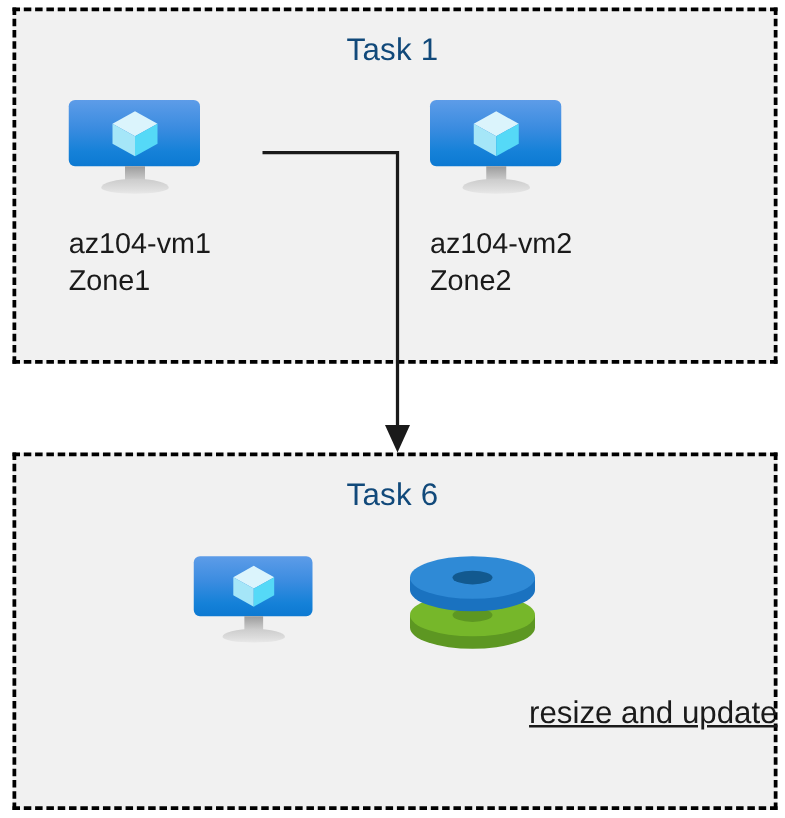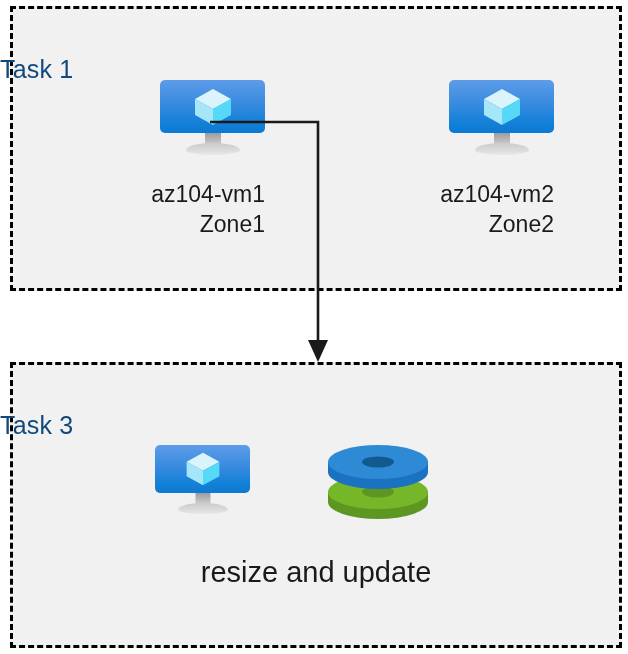--- a/index.html
+++ b/index.html
@@ -37,34 +37,34 @@
   #task2-box {
     left: 10px;
     top: 362px;
     width: 612px;
     height: 286px;
   }
 
   .task-title {
     position: absolute;
     width: 100%;
+    text-align: center;
     color: #11497a;
     font-size: 25px;
     font-family: "Liberation Sans", sans-serif;
     letter-spacing: 0.2px;
     line-height: 1;
-    margin-top: 29px;
   }
   #task1-title { top: 28px; }
   #task2-title { top: 384px; }
 
   
   .vm-node {
     position: absolute;
-    text-align: right;
+    text-align: left;
   }
   .vm-label {
     font-size: 23px;
     color: #1a1a1a;
     line-height: 1.32;
     white-space: pre-line;
     font-family: "Liberation Sans", sans-serif;
   }
 
   
@@ -113,24 +113,25 @@
     left: 10px;
     top: 440px;
     width: 612px;
     height: 100px;
   }
   #task2-caption {
     position: absolute;
     left: 10px;
     top: 556px;
     width: 612px;
-    text-align: center;
-    font-size: 29px;
+    text-align: right;
+    font-size: 25px;
     color: #1a1a1a;
     font-family: "Liberation Sans", sans-serif;
+    text-decoration: underline;
   }
 </style>
 </head>
 <body>
 
 <div class="canvas">
 
   <div id="task1-box" class="task-box"></div>
   <div id="task1-title" class="task-title">Task 1</div>
 
@@ -169,21 +170,21 @@
     <div class="vm-label" style="margin-top:24px;">az104-vm2
 Zone2</div>
   </div>
 
   <svg id="connector" width="628" height="654" aria-hidden="true">
     <path d="M 210 122 L 318 122 L 318 346" fill="none" stroke="#1a1a1a" stroke-width="2.6"></path>
     <polygon points="318,362 308,340 328,340" fill="#1a1a1a"></polygon>
   </svg>
 
   <div id="task2-box" class="task-box"></div>
-  <div id="task2-title" class="task-title">Task 3</div>
+  <div id="task2-title" class="task-title">Task 6</div>
 
   <div class="task2-row">
 
     <div class="monitor" style="position:absolute; left:145px; top:5px; width:95px; height:70px;">
       <div class="screen" style="width:95px; height:48px;">
         <div class="cube" style="transform:translate(-50%,-50%);">
           <svg width="40" height="40" viewBox="0 0 44 44" aria-hidden="true">
             <polygon points="22,4 40,14 22,24 4,14" fill="#dbf4fc"></polygon>
             <polygon points="4,14 22,24 22,40 4,30" fill="#a5e6f8"></polygon>
             <polygon points="40,14 40,30 22,40 22,24" fill="#55d9f7"></polygon>

